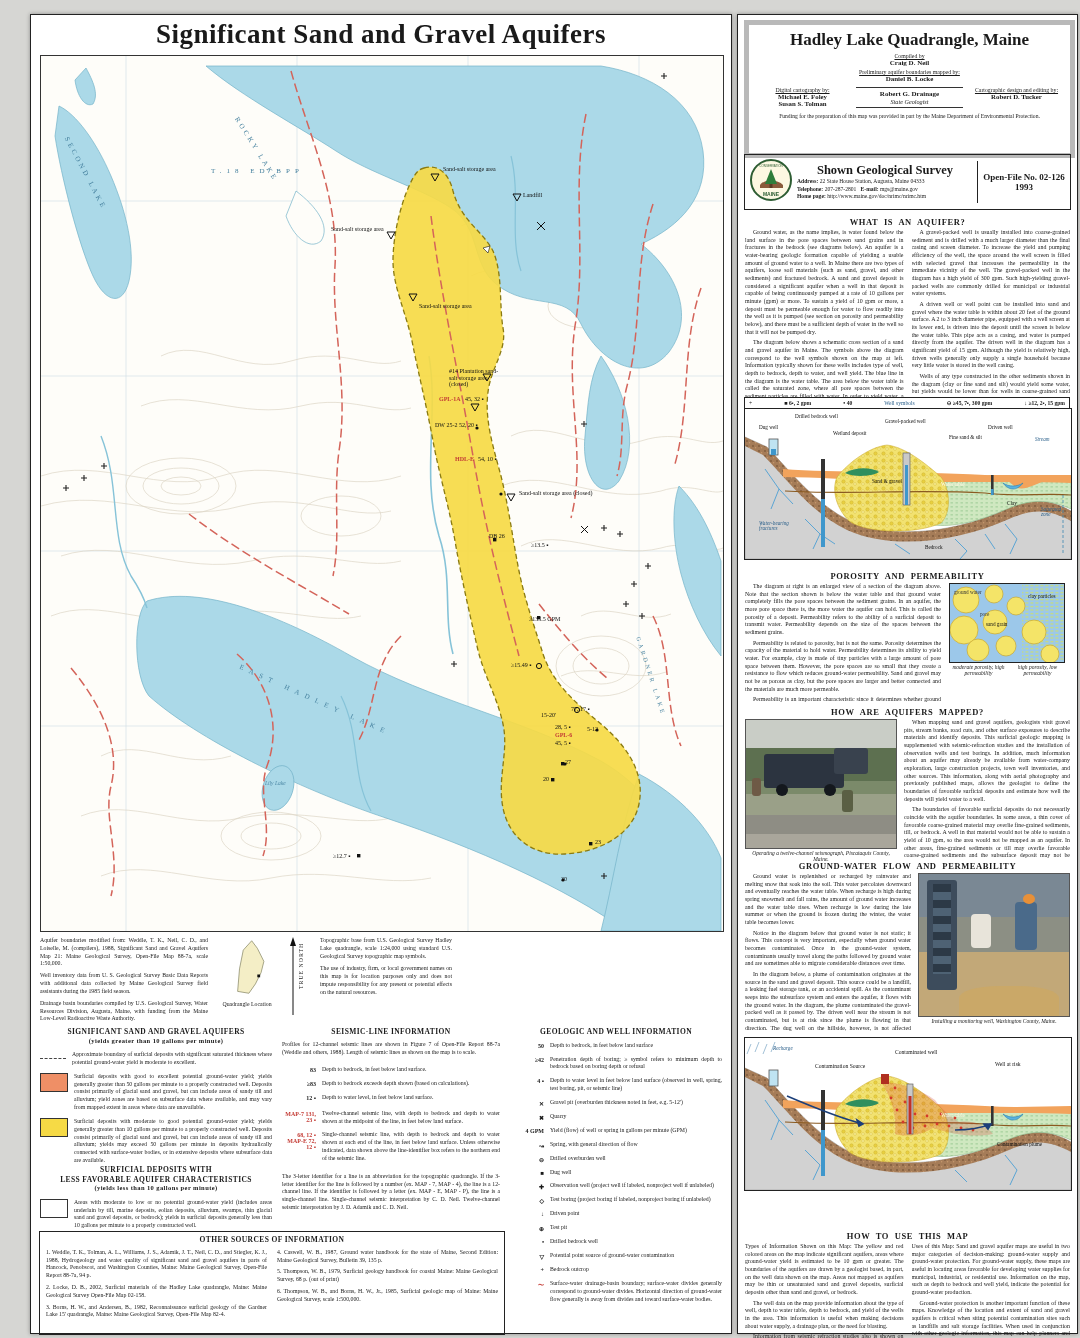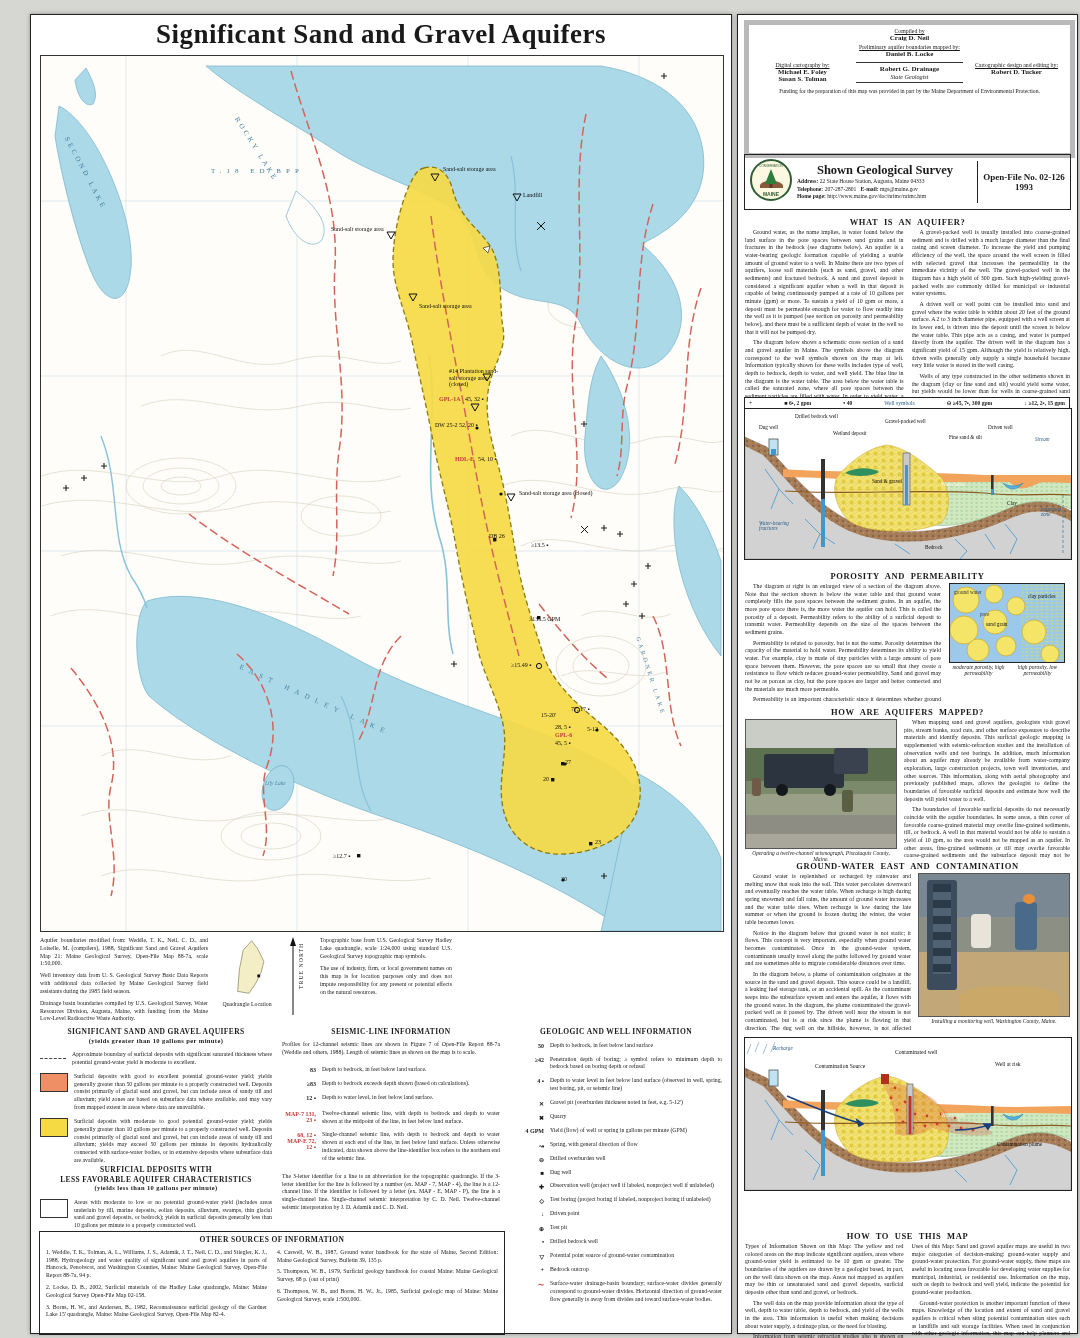--- a/index.html
+++ b/index.html
@@ -371,20 +371,21 @@
           <div class="micro" style="margin-top:4px;">5.  Thompson, W. B., 1979, Surficial geology handbook for coastal Maine:  Maine Geological Survey, 68 p. (out of print)</div>
           <div class="micro" style="margin-top:4px;">6.  Thompson, W. B., and Borns, H. W., Jr., 1985, Surficial geologic map of Maine:  Maine Geological Survey, scale 1:500,000.</div>
         </div>
       </div>
     </div>
   </div>
 
   <div class="sheet" id="right-sheet">
 
     <div id="hdr-frame">
+      <div style="text-align:center;font-size:17px;font-weight:bold;margin-top:5px;">Hadley Lake Quadrangle, Maine</div>
       <div style="text-align:center;font-size:5.8px;text-decoration:underline;margin-top:3px;">Compiled by</div>
       <div style="text-align:center;font-size:7px;font-weight:bold;">Craig D. Neil</div>
       <div style="text-align:center;font-size:5.8px;text-decoration:underline;margin-top:2px;">Preliminary aquifer boundaries mapped by:</div>
       <div style="text-align:center;font-size:7px;font-weight:bold;">Daniel B. Locke</div>
       <div style="display:flex;margin-top:4px;">
         <div style="flex:1;text-align:center;">
           <div style="font-size:5.8px;text-decoration:underline;">Digital cartography by:</div>
           <div style="font-size:6.8px;font-weight:bold;">Michael E. Foley</div>
           <div style="font-size:6.8px;font-weight:bold;">Susan S. Tolman</div>
         </div>
@@ -591,21 +592,21 @@
         </div>
         <div style="flex:1;overflow:hidden;height:140px;">
           <p class="p" style="text-indent:8px;">When mapping sand and gravel aquifers, geologists visit gravel pits, stream banks, road cuts, and other surface exposures to describe materials and identify deposits. This surficial geologic mapping is supplemented with seismic-refraction studies and the installation of observation wells and test borings. In addition, much information about an aquifer may already be available from water-company exploration, large construction projects, town well inventories, and other sources. This information, along with aerial photography and previously published maps, allows the geologist to define the boundaries of favorable surficial deposits and estimate how well the deposits will yield water to a well.</p>
           <p class="p" style="text-indent:8px;">The boundaries of favorable surficial deposits do not necessarily coincide with the aquifer boundaries. In some areas, a thin cover of favorable coarse-grained material may overlie fine-grained sediments, till, or bedrock. A well in that material would not be able to sustain a yield of 10 gpm, so the area would not be mapped as an aquifer. In other areas, fine-grained sediments or till may overlie favorable coarse-grained sediments and the subsurface deposit may not be recognized as an aquifer.</p>
 
         </div>
       </div>
     </div>
 
     <div class="rp" style="top:842px;">
-      <div class="sec-h">GROUND-WATER EAST AND CONTAMINATION</div>
+      <div class="sec-h">GROUND-WATER FLOW AND PERMEABILITY</div>
       <div style="display:flex;gap:7px;padding:0 7px;">
         <div style="flex:1;overflow:hidden;height:158px;">
           <p class="p" style="text-indent:8px;">Ground water is replenished or recharged by rainwater and melting snow that soak into the soil. This water percolates downward and eventually reaches the water table. When recharge is high during spring snowmelt and fall rains, the amount of ground water increases and the water table rises. When recharge is low during the late summer or when the ground is frozen during the winter, the water table becomes lower.</p>
           <p class="p" style="text-indent:8px;">Notice in the diagram below that ground water is not static; it flows. This concept is very important, especially when ground water becomes contaminated. Once in the ground-water system, contaminants usually travel along the paths followed by ground water and are sometimes able to migrate considerable distances over time.</p>
           <p class="p" style="text-indent:8px;">In the diagram below, a plume of contamination originates at the source in the sand and gravel deposit. This source could be a landfill, a leaking fuel storage tank, or an accidental spill. As the contaminant seeps into the subsurface system and enters the aquifer, it flows with the ground water. In the diagram, the plume contaminated the gravel-packed well as it passed by. The driven well near the stream is not contaminated, but is at risk since the plume is flowing in that direction. The dug well on the hillside, however, is not affected because it is upgradient of the source, hence the contaminated ground water flows away from this well.</p>
 
         </div>
         <div style="width:152px;">
           <div class="photo" style="width:150px;height:142px;background:
             linear-gradient(180deg,#7a8894 0 30%,#8c8f84 30% 55%,#c2a878 55% 100%);position:relative;">

